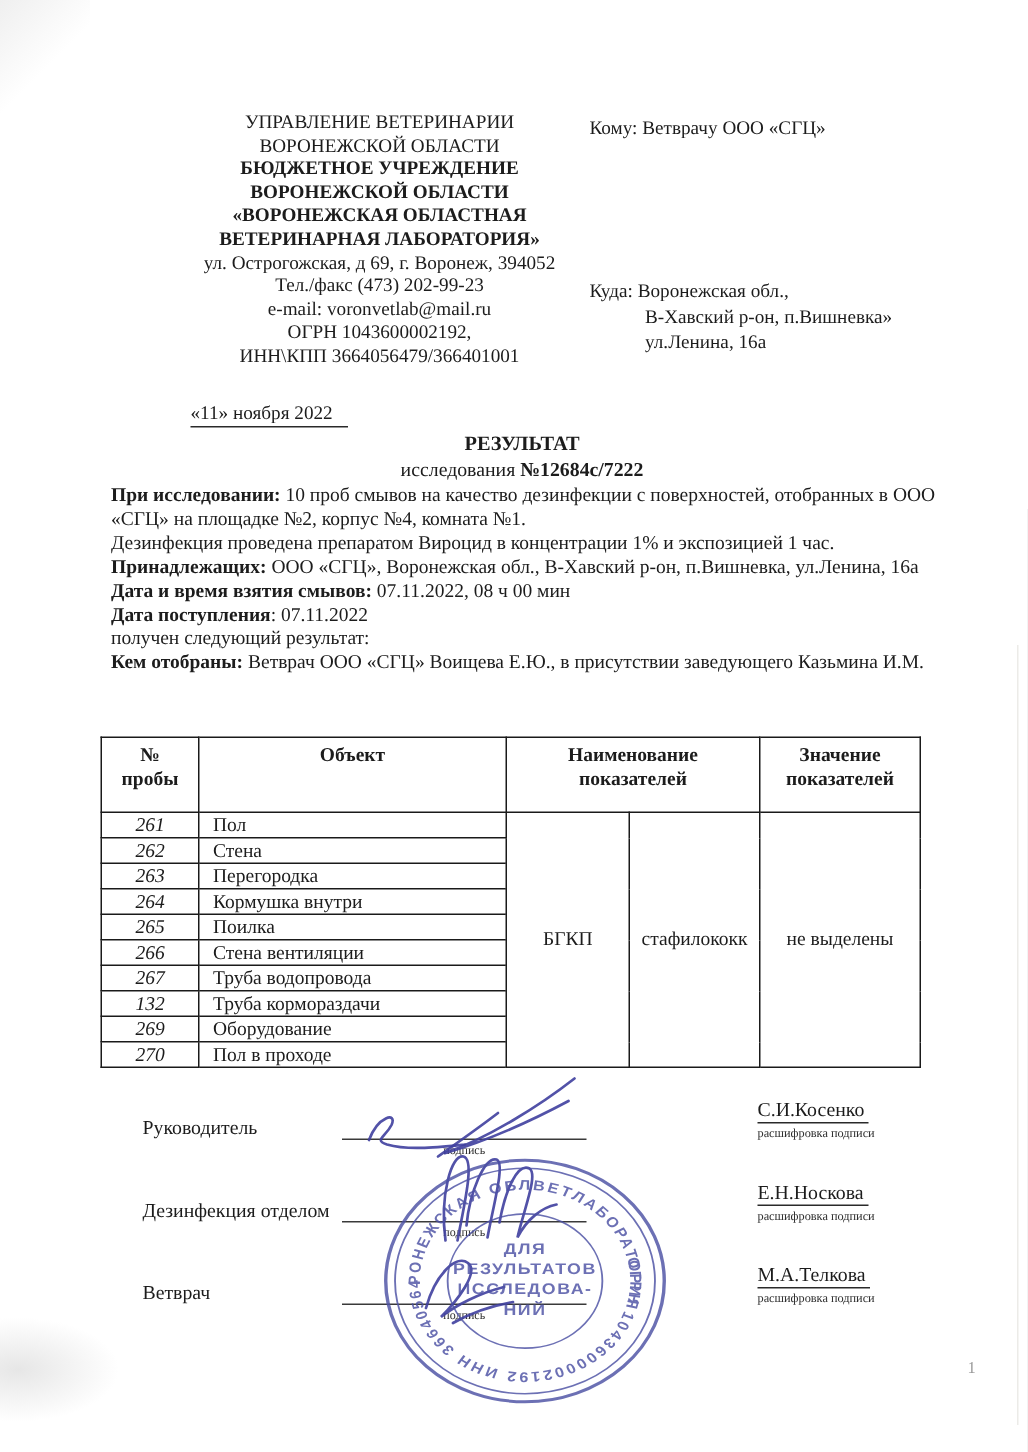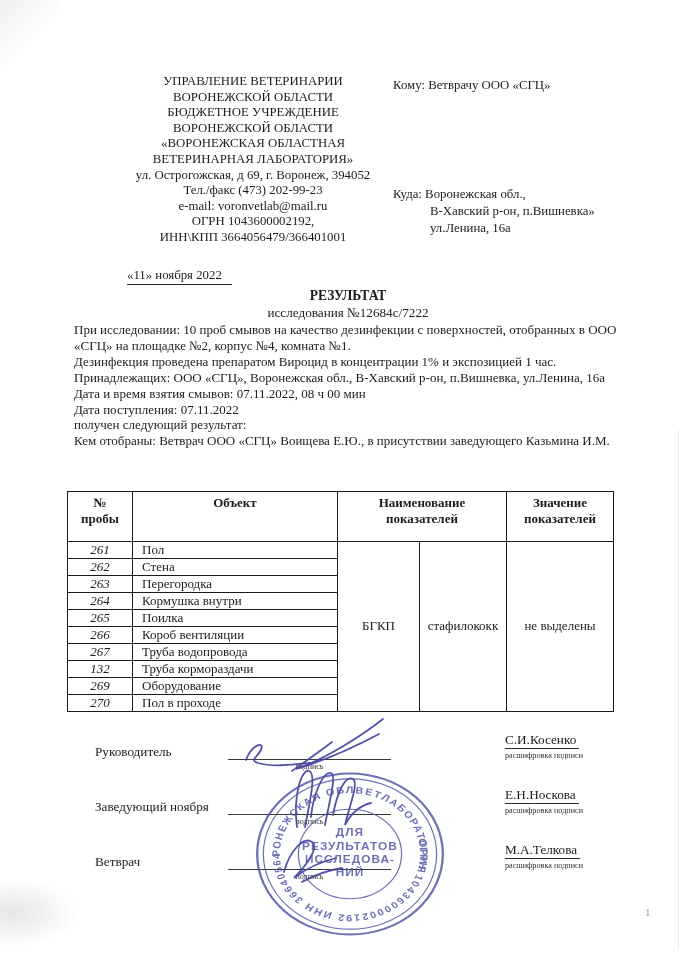--- a/index.html
+++ b/index.html
@@ -11,21 +11,21 @@
   
   .corner-shade { position:absolute; left:0; top:0; width:60px; height:80px;
     background:linear-gradient(135deg,#ebebeb 0%,rgba(255,255,255,0) 55%); opacity:.8; }
   .left-smudge { position:absolute; left:0; top:878px; width:80px; height:70px;
     background:radial-gradient(ellipse at 15% 50%, #e6e6e6, rgba(255,255,255,0) 70%); }
   .right-edge-line { position:absolute; right:6px; top:430px; height:520px; width:1px; background:#ecebe8; }
 
   
   .org-block { position:absolute; left:120px; top:74px; width:266px; text-align:center;
     font-size:12.8px; line-height:15.6px; }
-  .b { font-weight:normal; }
+  .b { font-weight:bold; }
   .to-line { position:absolute; left:393px; top:78px; font-size:12.8px; }
   .where-block { position:absolute; left:393px; top:186px; font-size:12.8px; line-height:16.8px; }
   .where-block .indent { padding-left:37px; }
   .date-line { position:absolute; left:127px; top:268px; font-size:12.8px;
     border-bottom:1px solid #2a2a2a; padding:0 10px 1px 0; }
 
   
   .title-main { position:absolute; left:74px; top:288px; width:548px; text-align:center;
     font-weight:bold; font-size:13.6px; }
   .title-sub { position:absolute; left:74px; top:305px; width:548px; text-align:center; font-size:13.2px; }
@@ -146,21 +146,21 @@
       <tr>
           <td class="num">264</td>
           <td class="obj">Кормушка внутри</td>
         </tr>
       <tr>
           <td class="num">265</td>
           <td class="obj">Поилка</td>
         </tr>
       <tr>
           <td class="num">266</td>
-          <td class="obj">Короб вентиляции</td>
+          <td class="obj">Стена вентиляции</td>
         </tr>
       <tr>
           <td class="num">267</td>
           <td class="obj">Труба водопровода</td>
         </tr>
       <tr>
           <td class="num">132</td>
           <td class="obj">Труба кормораздачи</td>
         </tr>
       <tr>
@@ -168,21 +168,21 @@
           <td class="obj">Оборудование</td>
         </tr>
       <tr>
           <td class="num">270</td>
           <td class="obj">Пол в проходе</td>
         </tr>
     </tbody>
   </table>
 
   <div class="sig-label" style="top:744px">Руководитель</div>
-  <div class="sig-label" style="top:799px">Заведующий ноября</div>
+  <div class="sig-label" style="top:799px">Дезинфекция отделом</div>
   <div class="sig-label" style="top:854px">Ветврач</div>
 
   <div class="sig-line" style="top:759px"></div>
   <div class="sig-line" style="top:814px"></div>
   <div class="sig-line" style="top:869px"></div>
 
   <div class="sig-caption" style="top:762px">подпись</div>
   <div class="sig-caption" style="top:817px">подпись</div>
   <div class="sig-caption" style="top:872px">подпись</div>
 

